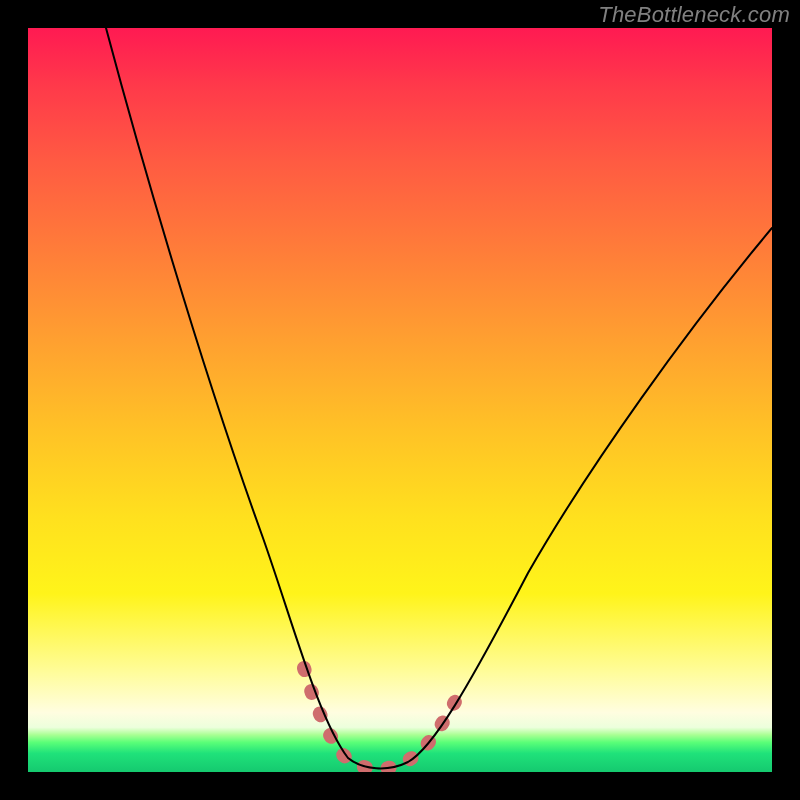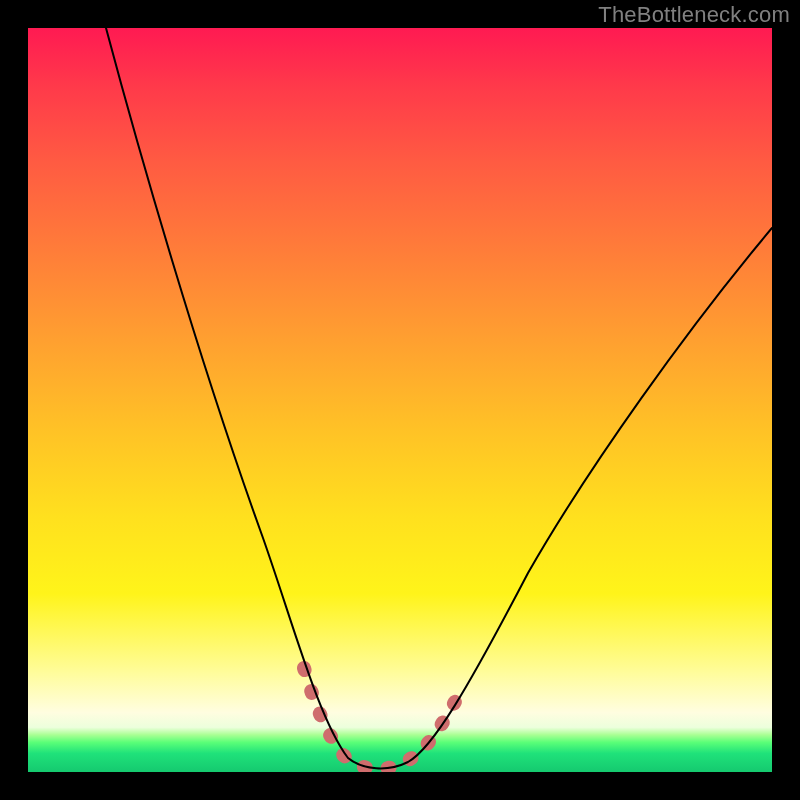--- a/index.html
+++ b/index.html
@@ -62,20 +62,21 @@
   }
   .watermark {
     position: absolute;
     top: 2px;
     right: 10px;
     color: #808080;
     font-size: 22px;
     font-weight: 400;
     letter-spacing: 0.2px;
     user-select: none;
+    font-style: italic;
   }
 </style>
 </head>
 <body>
 
 <div class="frame">
 
   <div class="plot">
     <div class="gradient"></div>
 

